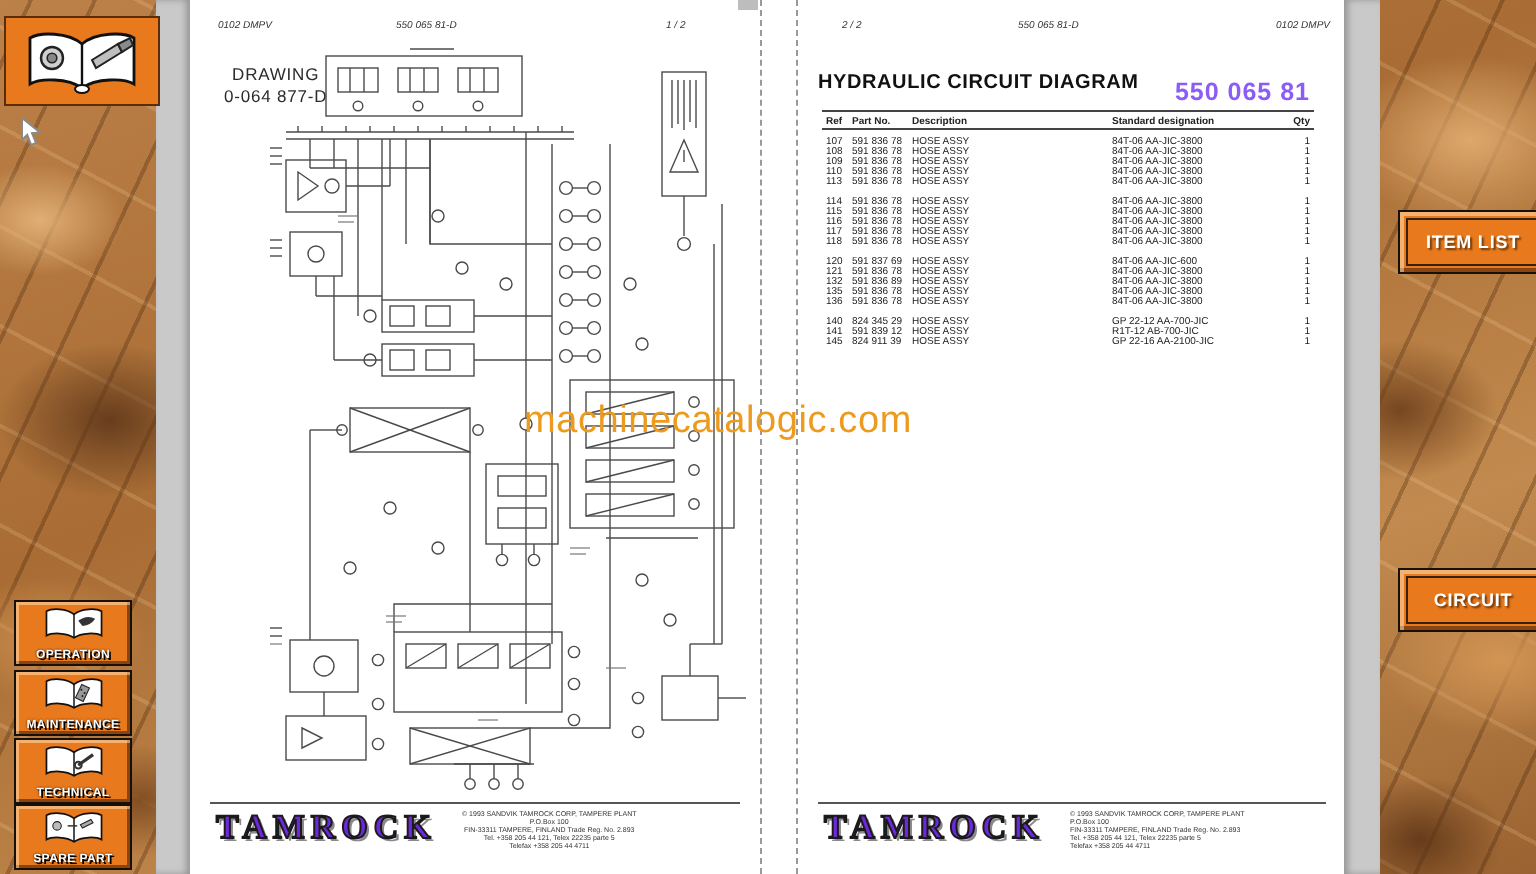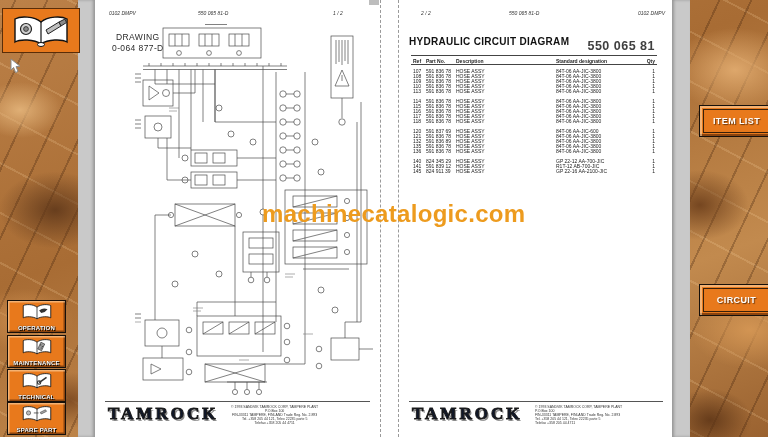--- a/index.html
+++ b/index.html
@@ -19,33 +19,33 @@
       repeating-linear-gradient(28deg, rgba(255,220,170,0) 0 21px, rgba(255,220,170,.18) 21px 23px, rgba(255,220,170,0) 23px 44px),
       linear-gradient(160deg,#bc8148 0%,#a86c34 40%,#c28a4e 72%,#9a6230 100%);}
   .edge-strip{position:absolute;top:0;height:437px;background:#c9c9c9;box-shadow:inset -2px 0 3px rgba(0,0,0,.25);}
   #spread{position:absolute;left:95px;top:0;width:577px;height:437px;background:#ffffff;}
   .page{position:absolute;top:0;height:437px;}
   #page-left{left:0;width:285px;border-right:1px dashed #9a9a9a;text-align:center;}
   #page-right{left:303px;width:274px;border-left:1px dashed #9a9a9a;}
   .hdr-sm{position:absolute;top:10px;font-size:5px;font-style:italic;color:#333;white-space:nowrap;}
   .drawing-block{position:absolute;left:17px;top:32px;font-size:8.5px;color:#2b2b2b;letter-spacing:.4px;line-height:11px;}
   .title-line{position:absolute;left:10px;right:14px;top:21px;text-align:left;font-weight:bold;font-size:10px;color:#111;letter-spacing:.3px;margin-top:15px;}
-  .doc-number{position:absolute;right:18px;top:39px;font-weight:bold;font-size:12.5px;color:#404040;letter-spacing:.5px;}
+  .doc-number{position:absolute;right:18px;top:39px;font-weight:bold;font-size:12.5px;color:#8b5cf6;letter-spacing:.5px;}
   .ptable{position:absolute;left:12px;top:55px;width:246px;font-size:5px;color:#222;}
   .thead{position:relative;height:8px;border-top:1px solid #444;border-bottom:1px solid #444;font-weight:bold;margin-bottom:3px;}
   .trow{position:relative;height:5px;line-height:5px;}
   .trow.gap{margin-top:5px;}
   .thead span,.trow span{position:absolute;top:1px;white-space:nowrap;}
   .thead span{top:1.5px;}
   .c0{left:2px;} .c1{left:15px;} .c2{left:45px;} .c3{left:145px;}
   .c4{left:214px;width:30px;text-align:right;}
   .pfooter-rule{position:absolute;left:10px;right:10px;top:401px;border-top:1px solid #555;}
-  .tamrock-logo{position:absolute;left:13px;top:404px;font-family:"Liberation Serif",serif;font-weight:bold;font-size:17px;letter-spacing:3px;color:#0f172a;-webkit-text-stroke:1px #1a1a1a;text-shadow:1.5px 1.5px 0 #8a8a8a;}
+  .tamrock-logo{position:absolute;left:13px;top:404px;font-family:"Liberation Serif",serif;font-weight:bold;font-size:17px;letter-spacing:3px;color:#6d28d9;-webkit-text-stroke:1px #1a1a1a;text-shadow:1.5px 1.5px 0 #8a8a8a;}
   .copyright{position:absolute;left:136px;top:405px;font-size:3.5px;line-height:4.1px;color:#333;white-space:nowrap;}
-  #watermark{position:absolute;left:262px;top:200px;font-size:24px;font-weight:bold;letter-spacing:.3px;z-index:30;}
+  #watermark{position:absolute;left:262px;top:200px;font-size:19px;font-weight:normal;letter-spacing:.3px;z-index:30;}
   
   .rbtn{position:absolute;left:699px;width:62px;height:30px;background:#e8791c;border:1px solid #17100a;
     box-shadow:inset 2px 2px 0 rgba(255,235,200,.5), inset -2px -2px 0 rgba(60,25,5,.55);cursor:pointer;z-index:20;padding-left:11px;}
   .rbtn .face{position:absolute;inset:3px;border:1px solid #38200a;display:flex;align-items:center;justify-content:center;
     font-weight:bold;font-size:9px;color:#fff;letter-spacing:.4px;text-shadow:1px 1px 1px rgba(0,0,0,.55);white-space:nowrap;}
   
   .ltile{position:absolute;left:7px;width:57px;height:31px;background:#e8791c;border:1px solid #17100a;
     box-shadow:inset 1.5px 1.5px 0 rgba(255,235,200,.5), inset -1.5px -1.5px 0 rgba(60,25,5,.55);cursor:pointer;z-index:20;}
   .ltile .ic{position:absolute;left:50%;top:2px;transform:translateX(-50%);}
   .ltile .lbl{position:absolute;left:0;right:0;bottom:1px;text-align:center;font-weight:bold;font-size:6px;color:#fff;

